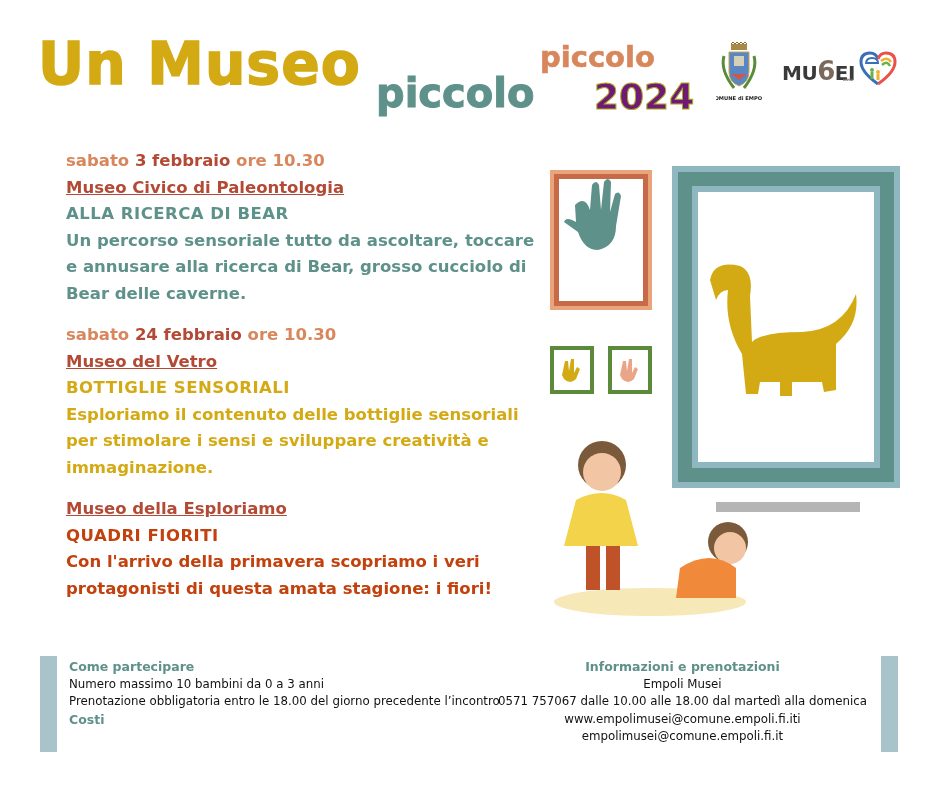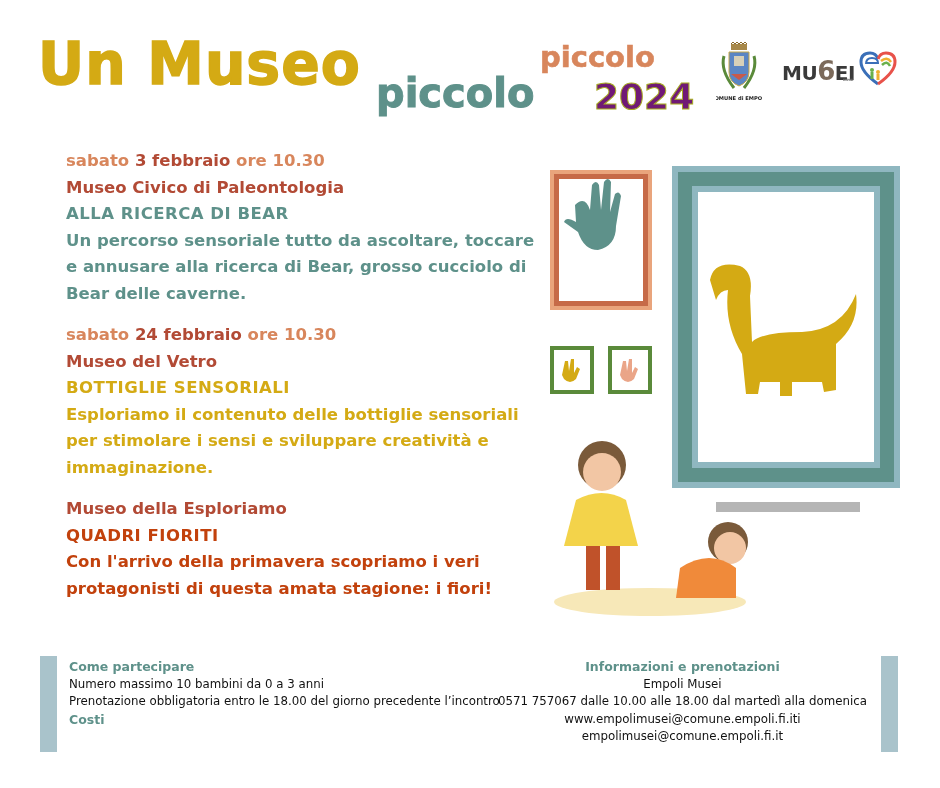--- a/index.html
+++ b/index.html
@@ -13,21 +13,21 @@
   
   .logo-comune { left:716px; top:42px; width:46px; height:60px; }
   .logo-musei { left:782px; top:56px; font-weight:900; font-size:20px; color:#3a3a3a; letter-spacing:-0.5px; }
   .logo-musei .six { color:#7b6a5b; font-size:26px; }
   .logo-musei .sub { position:absolute; right:2px; top:22px; font-size:3px; color:#777; }
   .logo-ep { left:857px; top:50px; width:42px; height:38px; }
   
   .event { left:40px; width:480px; font-weight:bold; font-size:16.5px; line-height:26.5px;margin-left:26px; }
   .date .w { color:#d8865c; }
   .date .d { color:#b24a35; }
-  .museum { color:#b24a35; }
+  .museum { color:#b24a35;text-decoration:underline; }
   .e1 .title, .e1 .desc { color:#5e918a; }
   .e2 .title, .e2 .desc { color:#d4aa14; }
   .e3 .title, .e3 .desc { color:#c2410c; }
   .title { letter-spacing:0.5px; }
   
   .bar { background:#a9c3cb; width:17px; height:96px; top:656px; }
   .foot { font-size:11.8px; line-height:17.5px; color:#111; }
   .foot .h { color:#5e918a; font-weight:bold; font-size:12.5px; }
   .fl { left:69px; top:658px; }
   .fr { right:73px; top:658px; text-align:center; }

